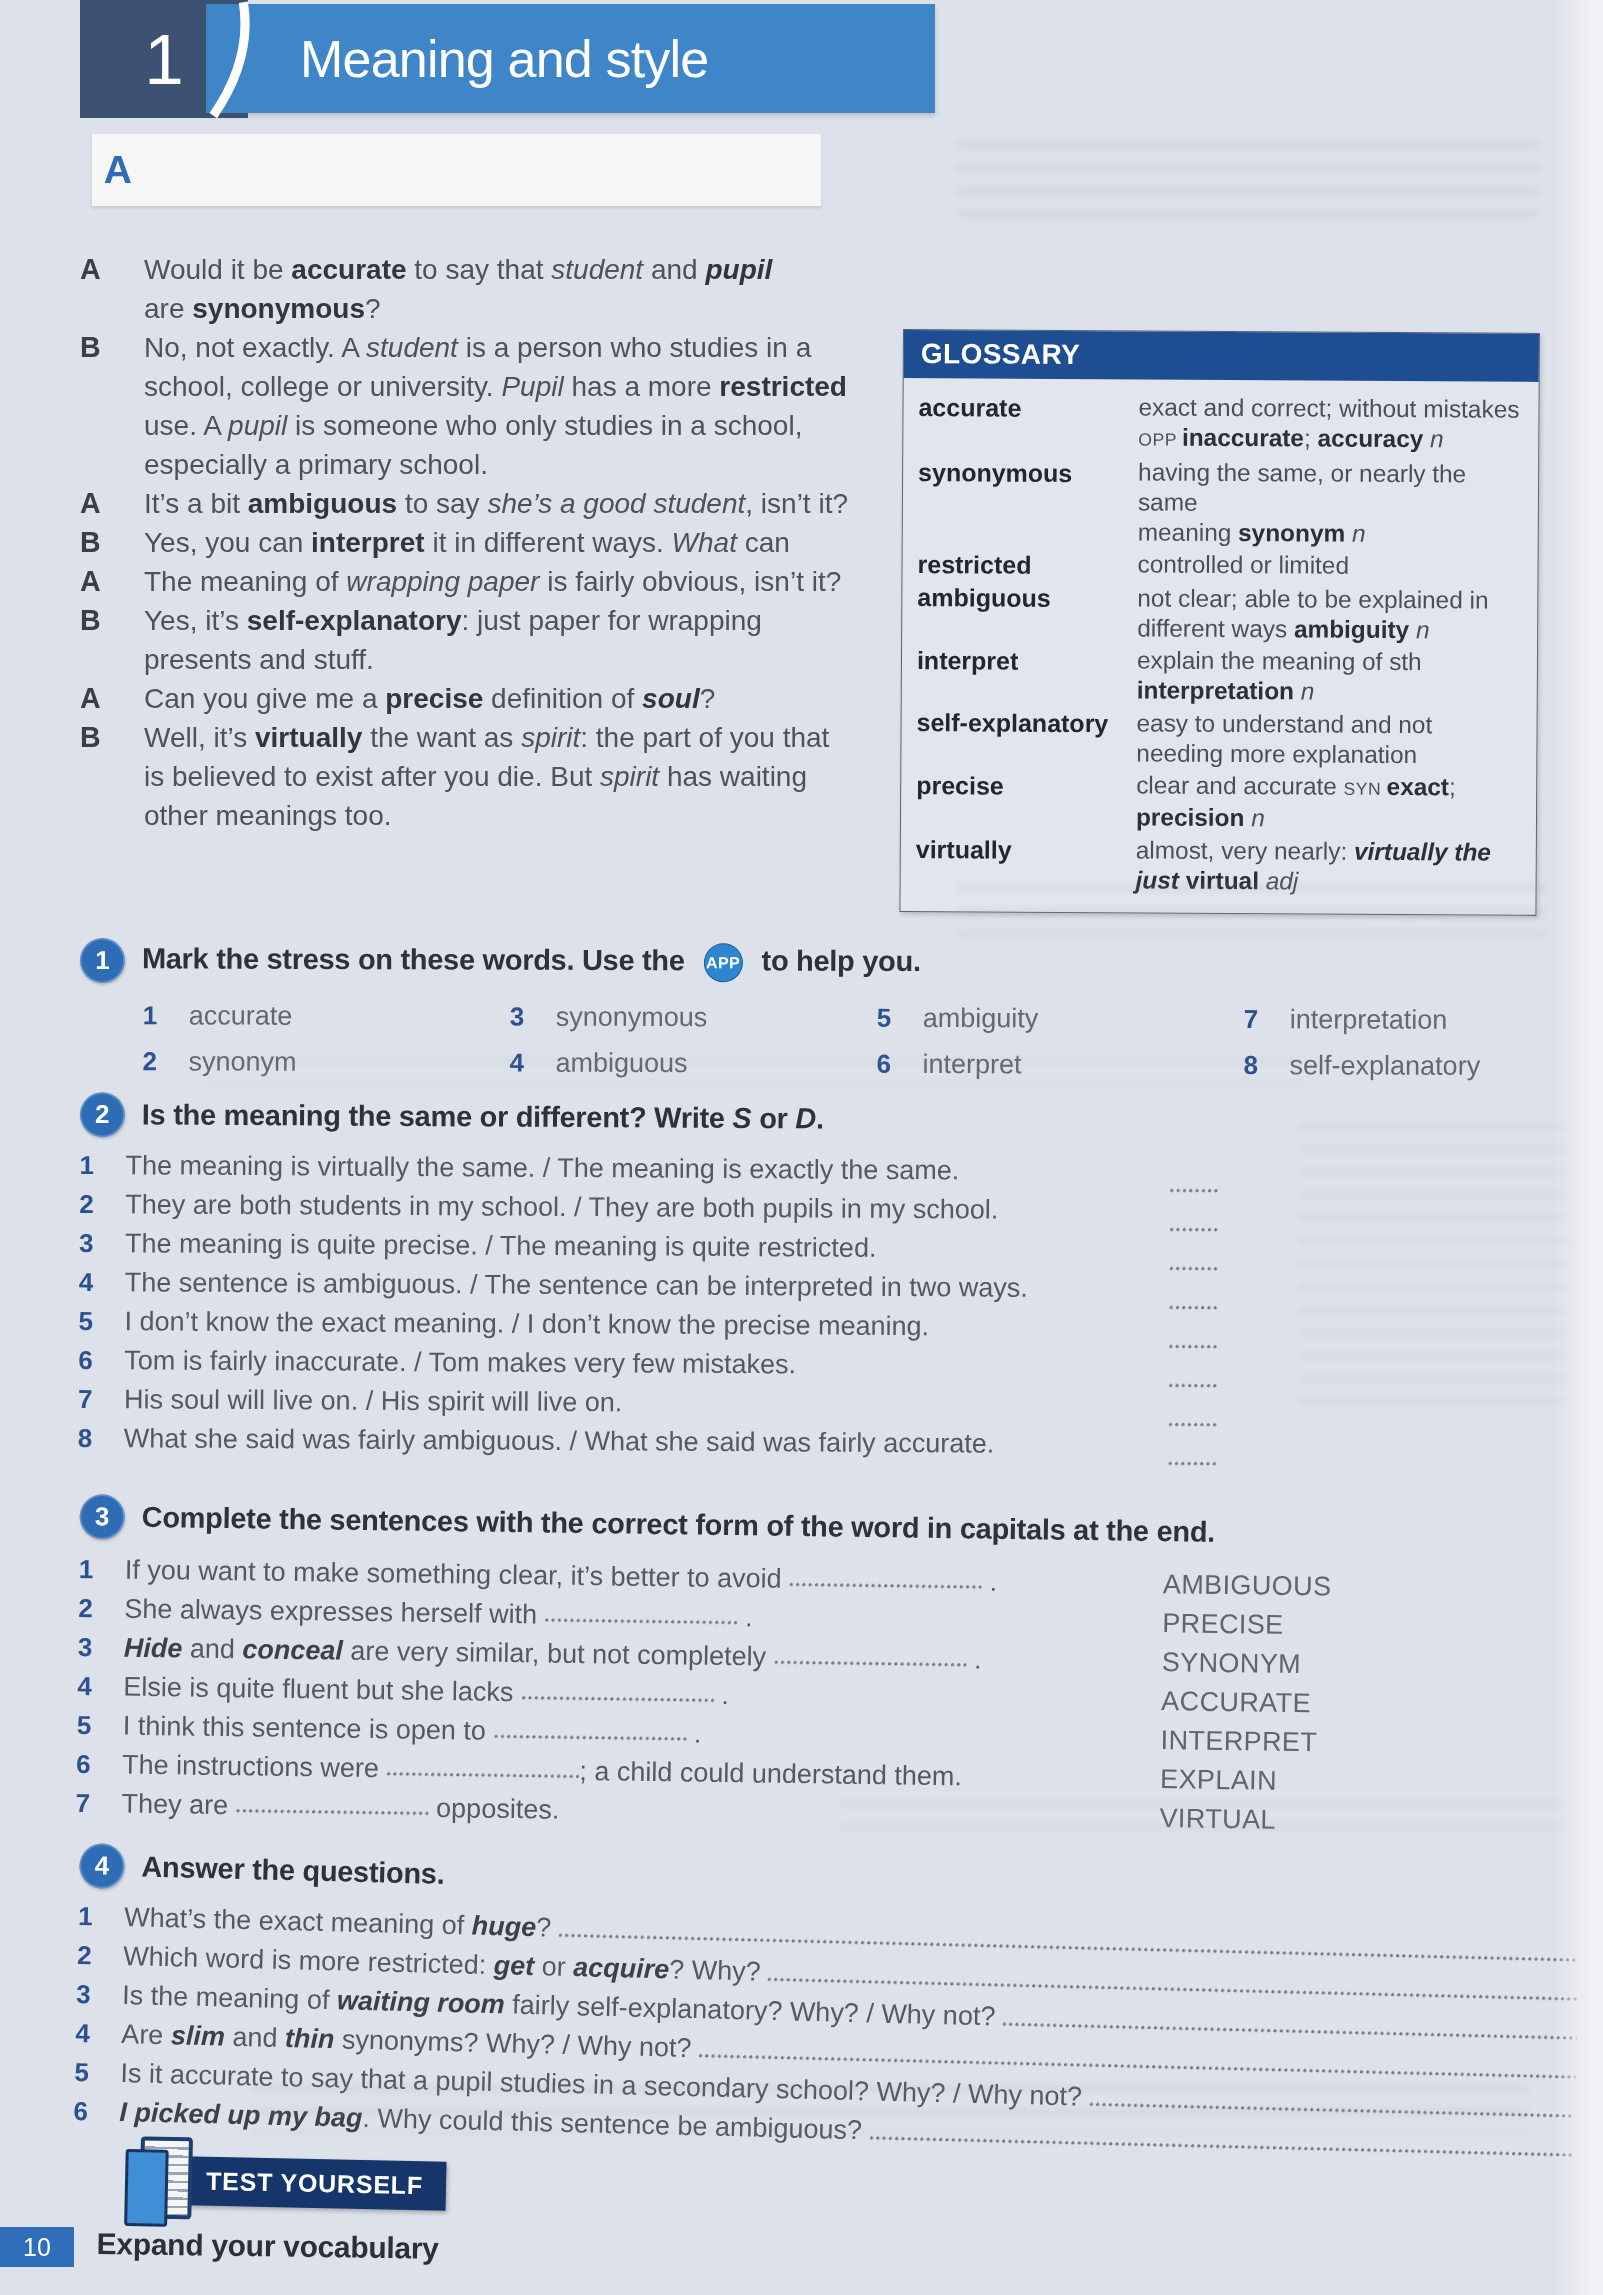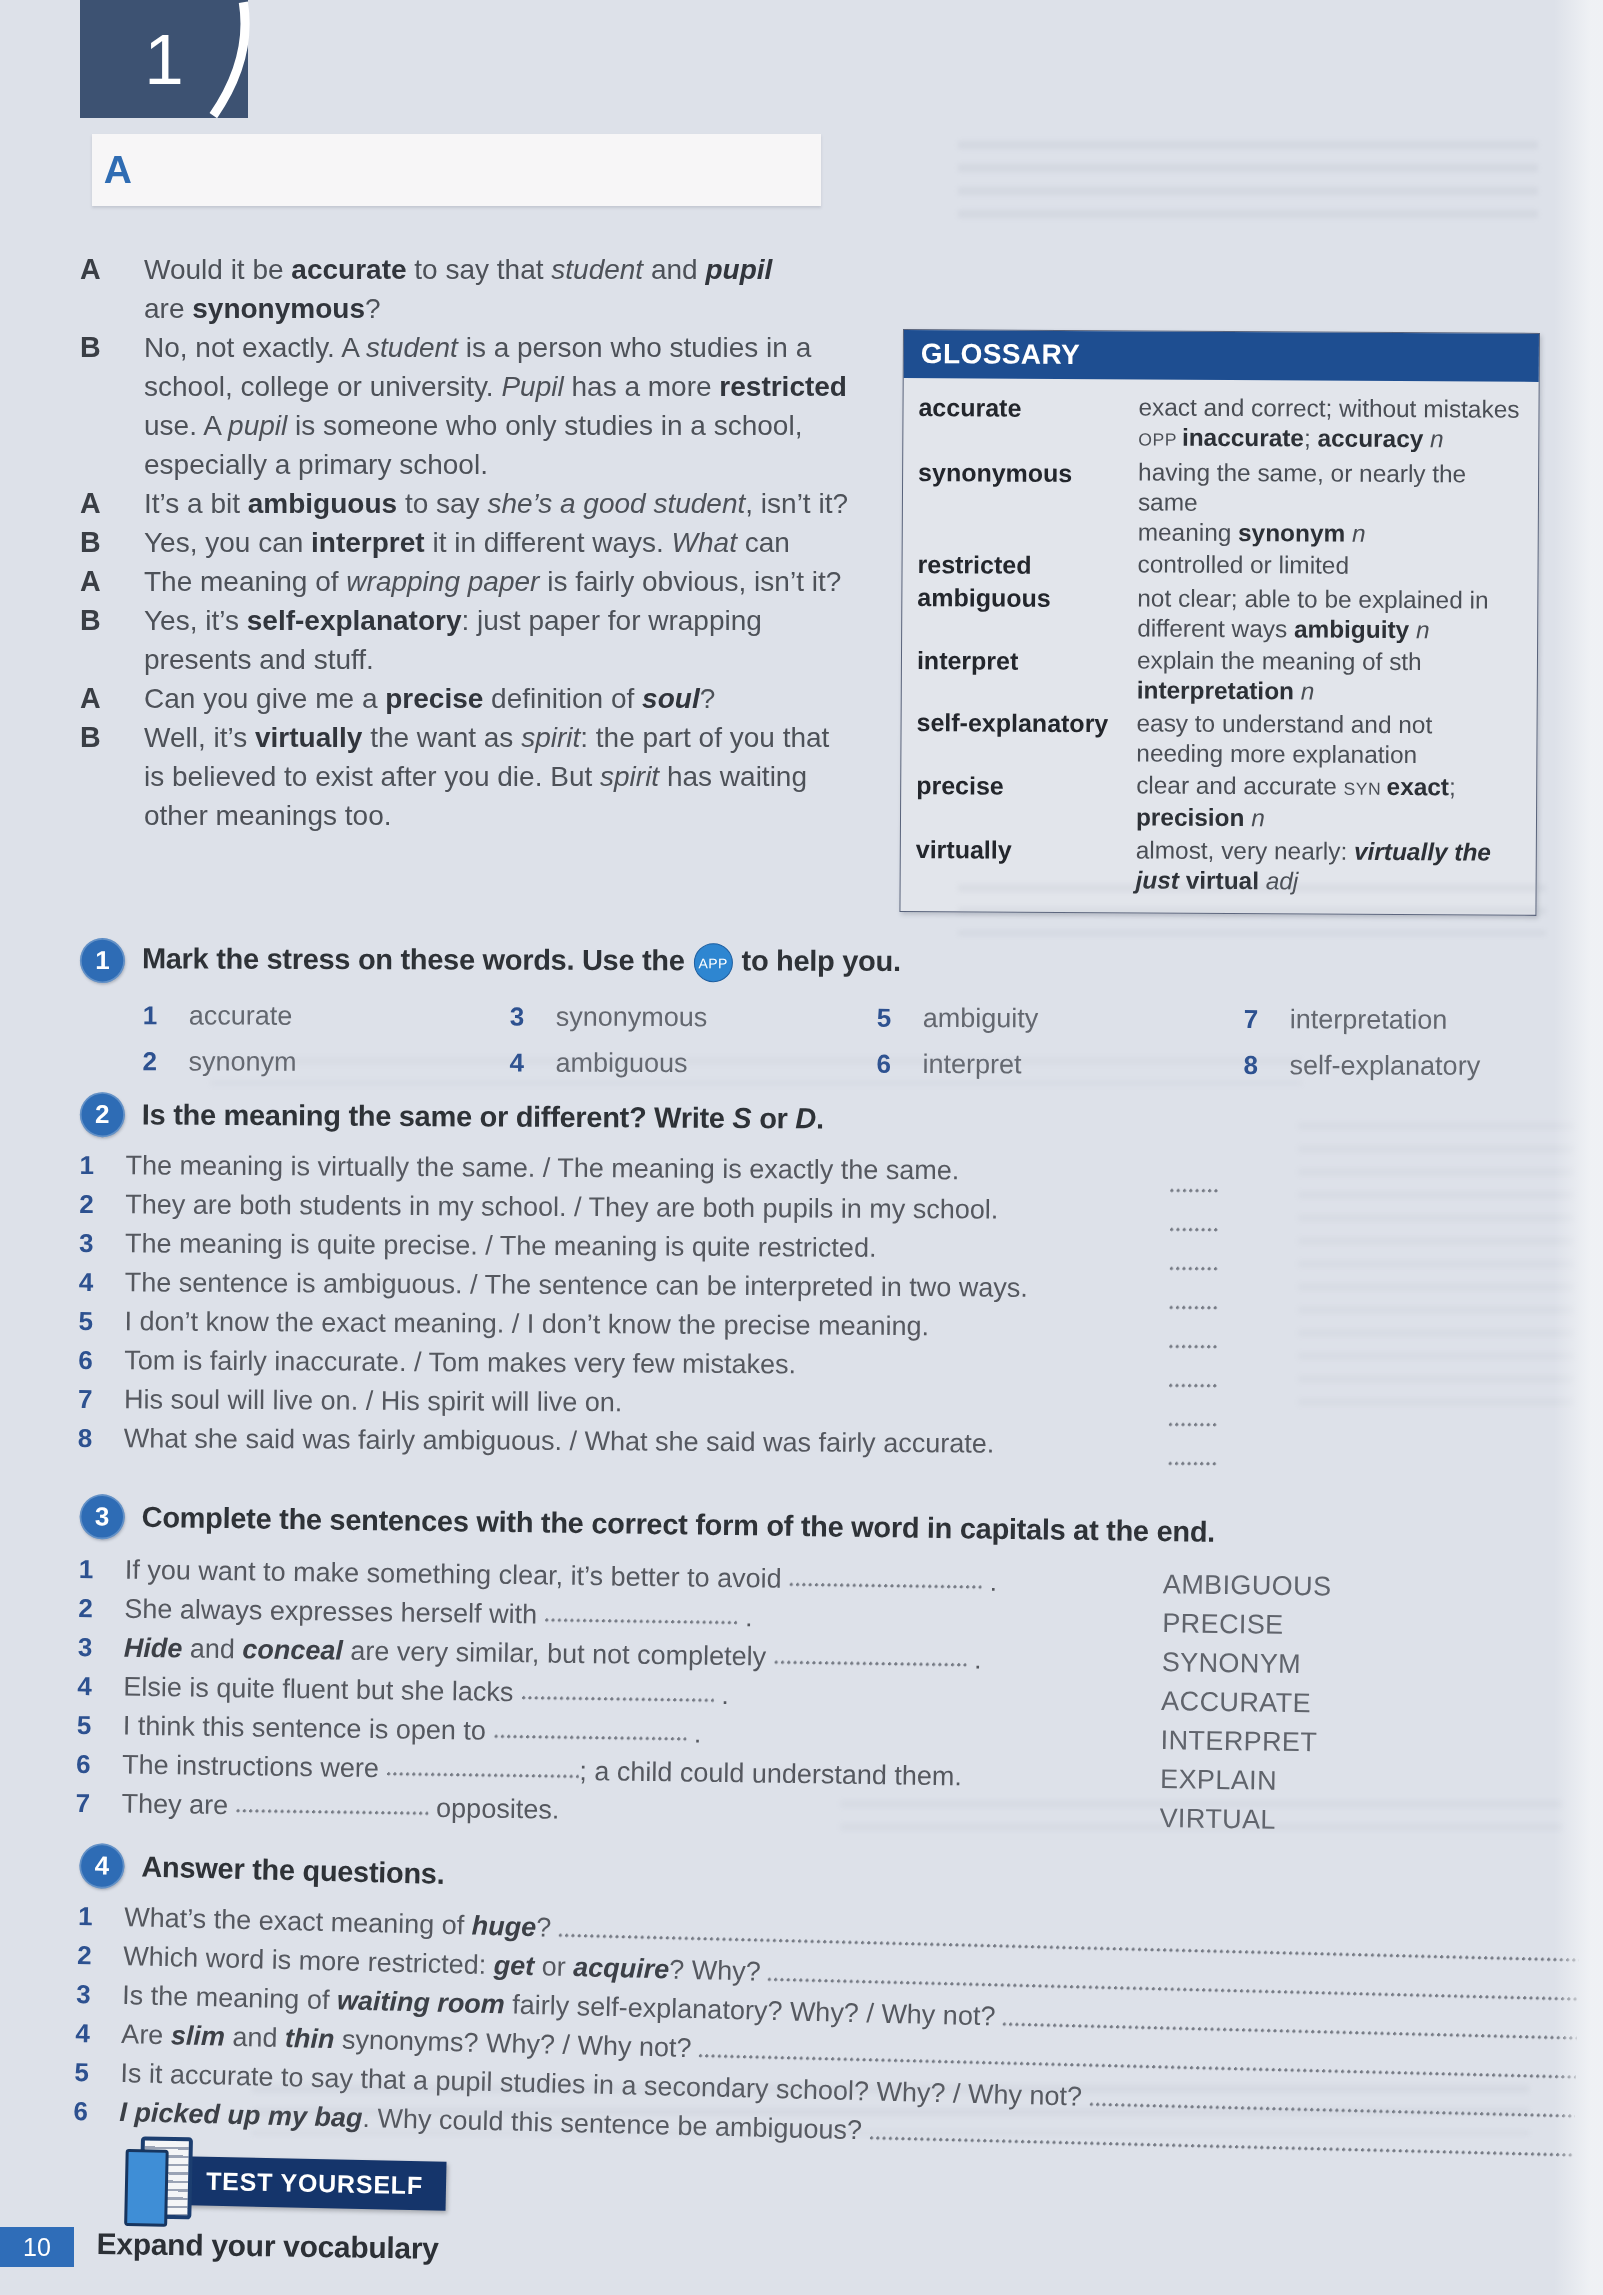--- a/index.html
+++ b/index.html
@@ -54,22 +54,22 @@
   .num{flex:0 0 46px; color:#2d5190; font-weight:700; font-size:26px;}
   .itxt{color:#55585f; font-size:27px;}
   .itxt .b{font-weight:700; color:#3c4047;}
   .itxt .i{font-style:italic;}
   .dots{display:inline-block; height:11px; vertical-align:baseline;
     background-image:radial-gradient(circle at 2.5px 5.9px, #757a84 1.4px, transparent 1.8px);
     background-size:6.3px 11px; background-repeat:repeat-x; transform:translateY(1.7px);}
   
   .ex1{top:938px; width:1496px; transform:rotate(0.2deg); transform-origin:0 0;}
   .app-icon{display:inline-flex; width:39px; height:39px; border-radius:50%; background:#2e86d1;
-    border:1.7px solid #1d5ea0; color:#fff; font-size:14px; font-weight:400; letter-spacing:0.4px;
-    align-items:center; justify-content:center; vertical-align:middle; margin:0 9px; box-sizing:border-box;}
+    border:1.7px solid #1d5ea0; color:#fff; font-size:16px; font-weight:700; letter-spacing:0.4px;
+    align-items:center; justify-content:center; vertical-align:middle; margin:0 19px; box-sizing:border-box;}
   .ex1-grid{margin:17px 0 0 63px; display:grid; grid-template-columns:repeat(4,367px);
     grid-template-rows:repeat(2,39px); grid-auto-flow:column; row-gap:6.7px;}
   .w1{display:flex; align-items:baseline;}
   .w1 .word{color:#63676f; font-size:27px;}
   
   .ex2{top:1092px; width:1445px; transform:rotate(0.35deg); transform-origin:0 0;}
   .ex2-items{margin-top:13.4px;}
   .ex2-item{display:flex; align-items:baseline; width:1139px; height:39px;}
   .ex2-item .itxt{flex:1; white-space:nowrap;}
   .ex2-item .ans{flex:0 0 49px; width:49px; margin-left:auto; transform:translateY(15px);}
@@ -108,20 +108,23 @@
     background-image:repeating-linear-gradient(180deg, rgba(148,155,168,0.5) 0 8.4px, transparent 8.4px 23px);}
 </style>
 </head>
 <body>
 
 <div class="page">
 
   <div class="unit-tab">
     <span>1</span>
   </div>
+  <div class="unit-banner">
+    <span class="t">Meaning and style</span>
+  </div>
   <svg class="header-arc" viewBox="0 0 72 140">
     <path d="M52 2 Q 63 70 16 138" stroke="#ffffff" stroke-width="11" fill="none"></path>
   </svg>
 
   <div class="section-band">
     <span class="section-letter">A</span>
   </div>
 
   <div class="dialogue">
     <div class="turn">

